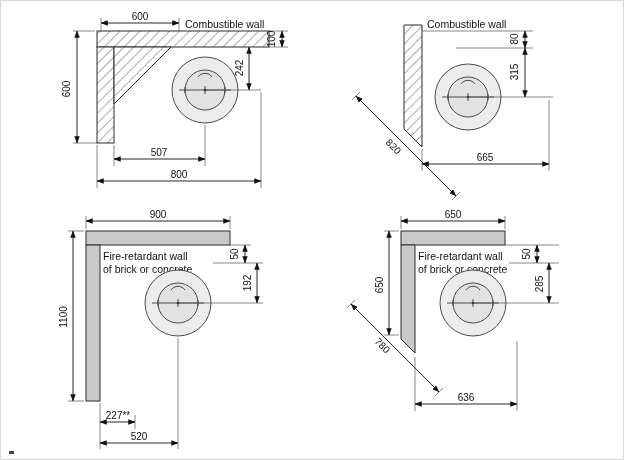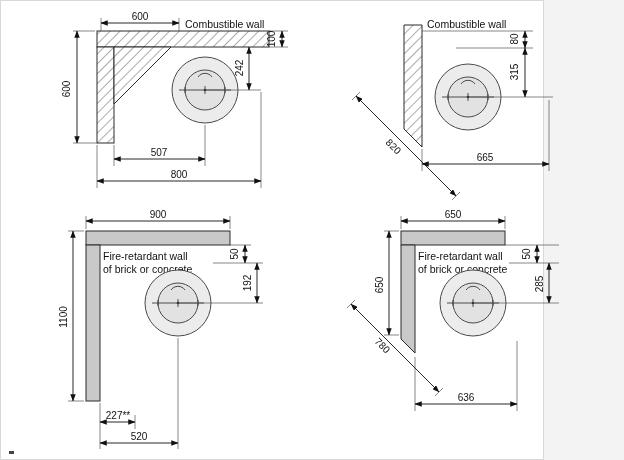--- a/index.html
+++ b/index.html
@@ -1,16 +1,16 @@
 <!DOCTYPE html>
 <html><head>
 <meta charset="utf-8">
 <style>
   html,body{margin:0;padding:0;background:#f3f3f3;}
-  #page{width:544px;height:460px;background:#ffffff;border:1px solid #d8d8d8;box-sizing:border-box;position:relative;font-family:"Liberation Sans",sans-serif;}
+  #page{width:624px;height:460px;background:#ffffff;border:1px solid #d8d8d8;box-sizing:border-box;position:relative;font-family:"Liberation Sans",sans-serif;}
   svg{display:block;}
   .wall{stroke:#2a2a2a;stroke-width:1;}
   .ext{stroke:#555;stroke-width:0.7;}
   .dim{stroke:#111;stroke-width:0.9;fill:none;}
   .thin{stroke:#3a3a3a;stroke-width:0.9;fill:none;}
   .dimtext{font-family:"Liberation Sans",sans-serif;font-size:10px;fill:#111;text-anchor:middle;}
   .lbl{font-family:"Liberation Sans",sans-serif;font-size:10.5px;fill:#111;}
   .stove-outer{fill:#ececec;stroke:#4a4a4a;stroke-width:1;}
   .stove-inner{fill:#e2e2e2;stroke:#4a4a4a;stroke-width:1;}
 </style>

